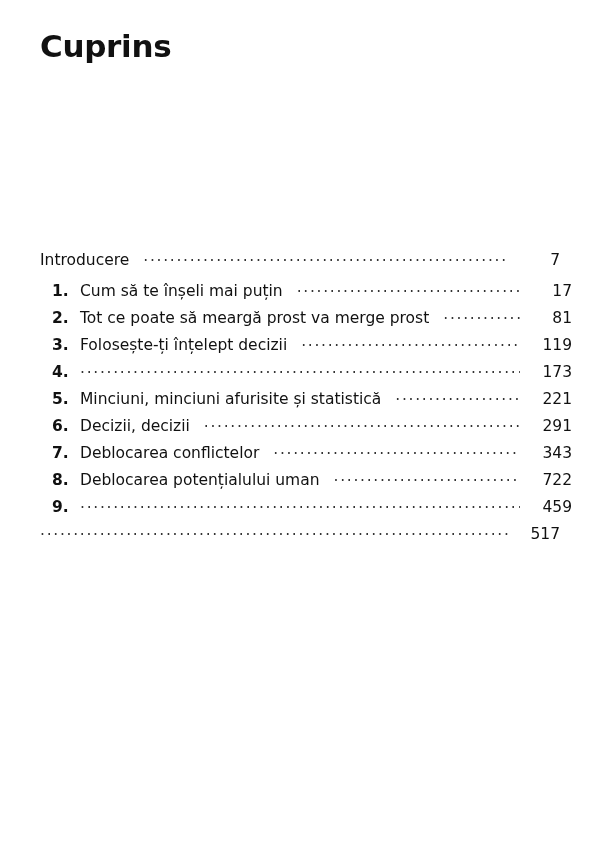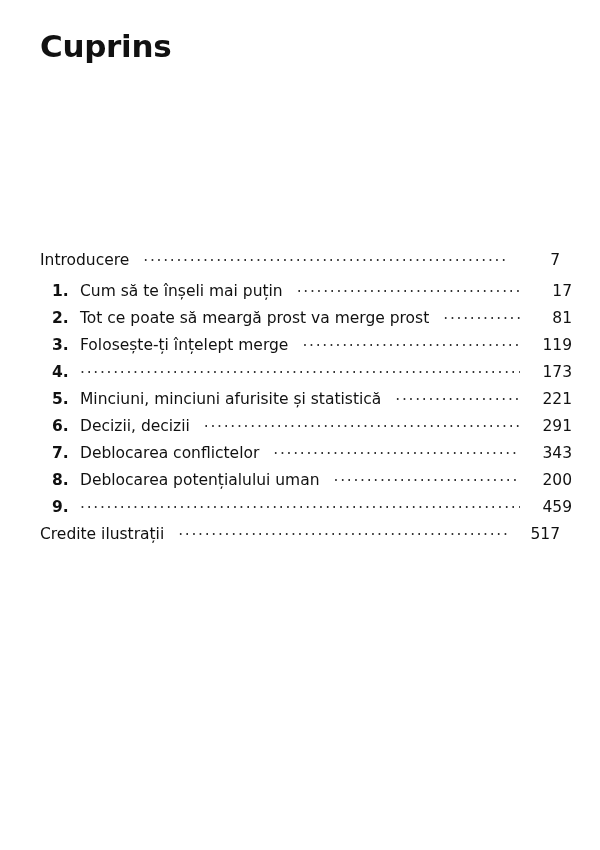--- a/index.html
+++ b/index.html
@@ -122,21 +122,21 @@
         <span class="toc-page">17</span>
       </div>
       <div class="toc-row chapter">
         <span class="toc-num">2.</span>
         <span class="toc-label">Tot ce poate să meargă prost va merge prost</span>
         <span class="toc-dots"></span>
         <span class="toc-page">81</span>
       </div>
       <div class="toc-row chapter">
         <span class="toc-num">3.</span>
-        <span class="toc-label">Folosește-ți înțelept merge</span>
+        <span class="toc-label">Folosește-ți înțelept decizii</span>
         <span class="toc-dots"></span>
         <span class="toc-page">119</span>
       </div>
       <div class="toc-row chapter">
         <span class="toc-num">4.</span>
         <span class="toc-dots"></span>
         <span class="toc-page">173</span>
       </div>
       <div class="toc-row chapter">
         <span class="toc-num">5.</span>
@@ -153,27 +153,26 @@
       <div class="toc-row chapter">
         <span class="toc-num">7.</span>
         <span class="toc-label">Deblocarea conflictelor</span>
         <span class="toc-dots"></span>
         <span class="toc-page">343</span>
       </div>
       <div class="toc-row chapter">
         <span class="toc-num">8.</span>
         <span class="toc-label">Deblocarea potențialului uman</span>
         <span class="toc-dots"></span>
-        <span class="toc-page">200</span>
+        <span class="toc-page">722</span>
       </div>
       <div class="toc-row chapter">
         <span class="toc-num">9.</span>
         <span class="toc-dots"></span>
         <span class="toc-page">459</span>
       </div>
       <div class="toc-row part">
-        <span class="toc-label">Credite ilustrații</span>
         <span class="toc-dots"></span>
         <span class="toc-page">517</span>
       </div>
     </div>
 
 </div>
 
 </body></html>

